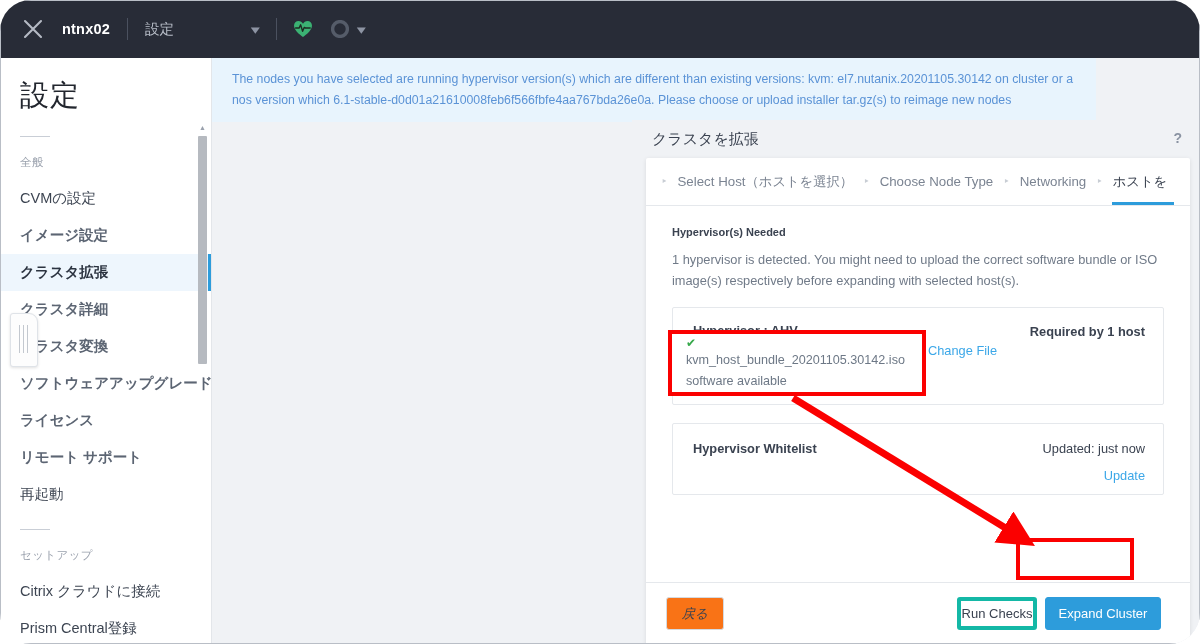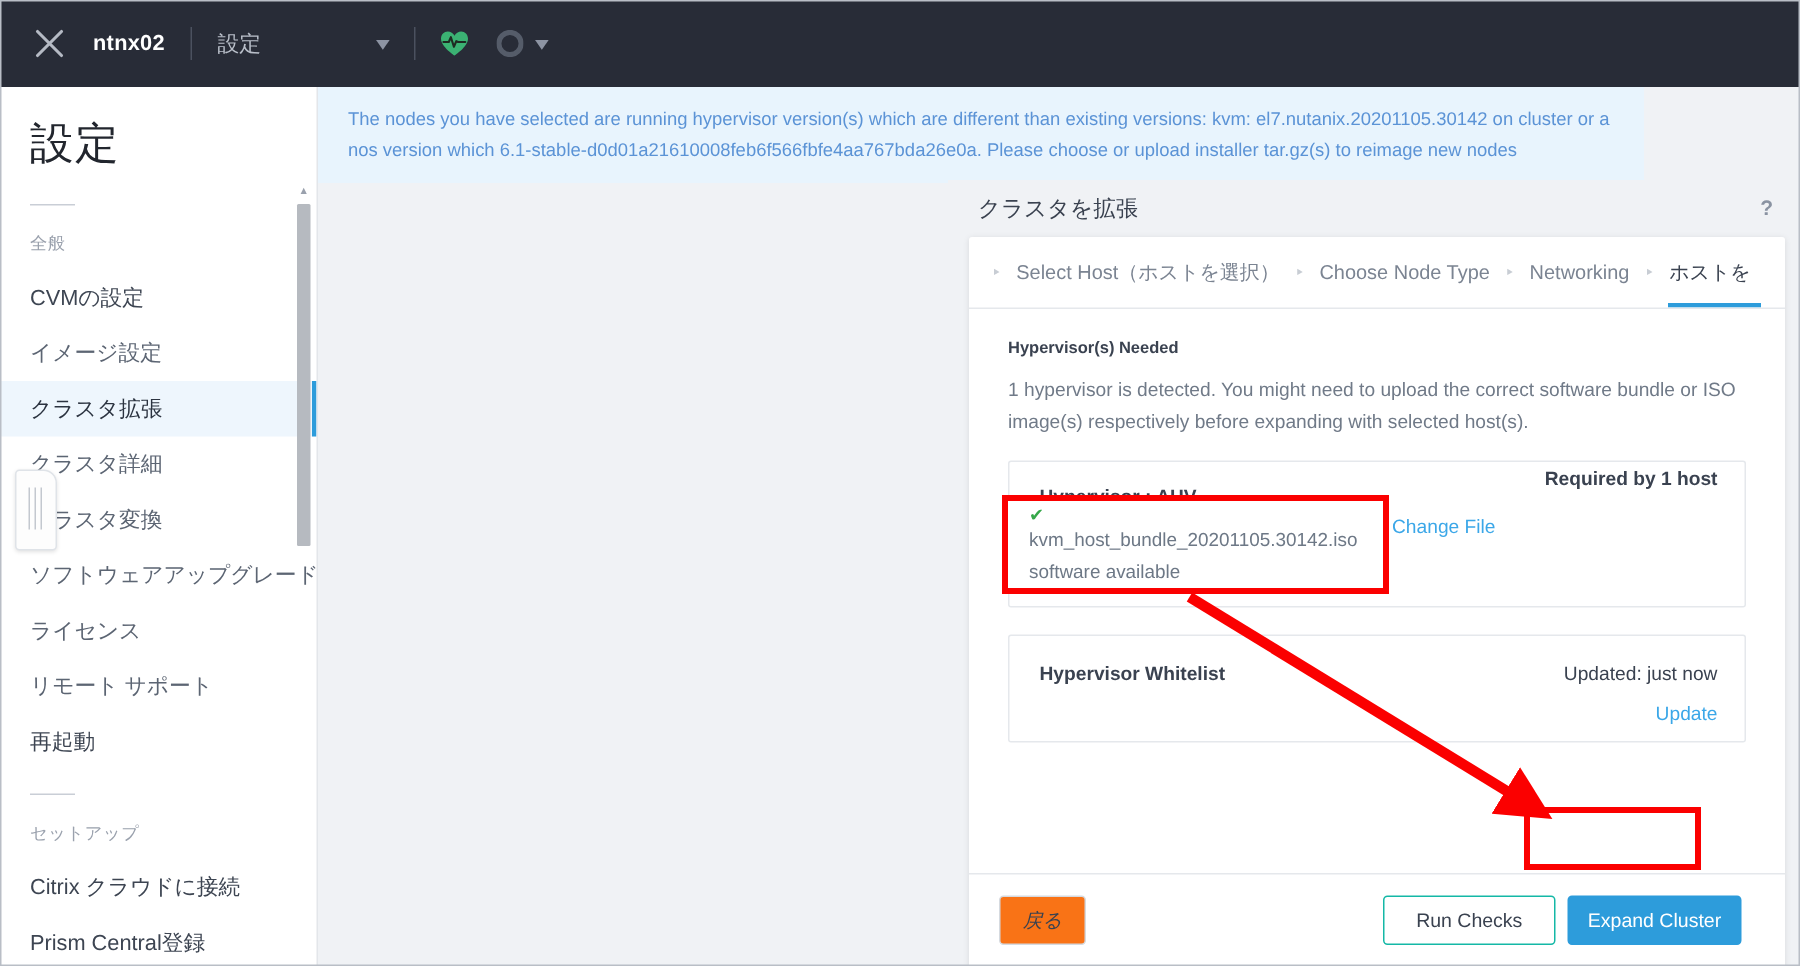--- a/index.html
+++ b/index.html
@@ -11,20 +11,21 @@
     font-family: "Liberation Sans", "DejaVu Sans", sans-serif;
     -webkit-font-smoothing: antialiased;
   }
   #root {
     position: relative;
     width: 1200px;
     height: 644px;
     overflow: hidden;
     background: #ffffff;
     box-sizing: border-box;
+    border-radius: 31px;
   }
 
   
   .topbar {
     position: absolute;
     left: 0; top: 0;
     width: 1200px; height: 58px;
     background: #282c37;
     display: flex;
     align-items: center;
@@ -100,20 +101,21 @@
     margin: 18px 0 10px 20px;
     letter-spacing: .4px;
   }
   .sb-item {
     position: relative;
     font-size: 14.5px;
     color: #5c6573;
     padding: 9px 0 9px 20px;
     cursor: pointer;
     white-space: nowrap;
+    font-weight: bold;
   }
   .sb-item.bold { font-weight: normal; color: #3d4552; }
   .sb-item.active {
     background: #eef6fd;
     color: #2b3340;
   }
   .sb-item.active::after {
     content: "";
     position: absolute;
     right: 0; top: 0; bottom: 0;
@@ -281,21 +283,21 @@
   }
   .hv-label {
     position: absolute;
     left: 20px; top: 15px;
     font-size: 12.8px;
     font-weight: bold;
     color: #3a4250;
   }
   .hv-req {
     position: absolute;
-    right: 18px; top: 3px;
+    right: 18px; top: 16px;
     font-size: 12.8px;
     font-weight: bold;
     color: #3a4250;
   }
   .hv-check {
     position: absolute;
     left: 21px; top: 34px;
     font-size: 12px;
     color: #36a84a;
   }
@@ -372,22 +374,22 @@
   .btn-back {
     left: 20px;
     width: 58px;
     border: 1px solid #d5dae0;
     background: #f97316;
     color: #3a4250;
     font-style: italic;
   }
   .btn-checks {
     right: 153px;
-    width: 115px;
-    border: 1px solid #14b8a6;
+    width: 80px;
+    border: 4px solid #14b8a6;
     background: #ffffff;
     color: #3a4250;
   }
   .btn-expand {
     right: 29px;
     width: 116px;
     background: #2d9cdb;
     color: #ffffff;
     border: 1px solid #2d9cdb;
   }

